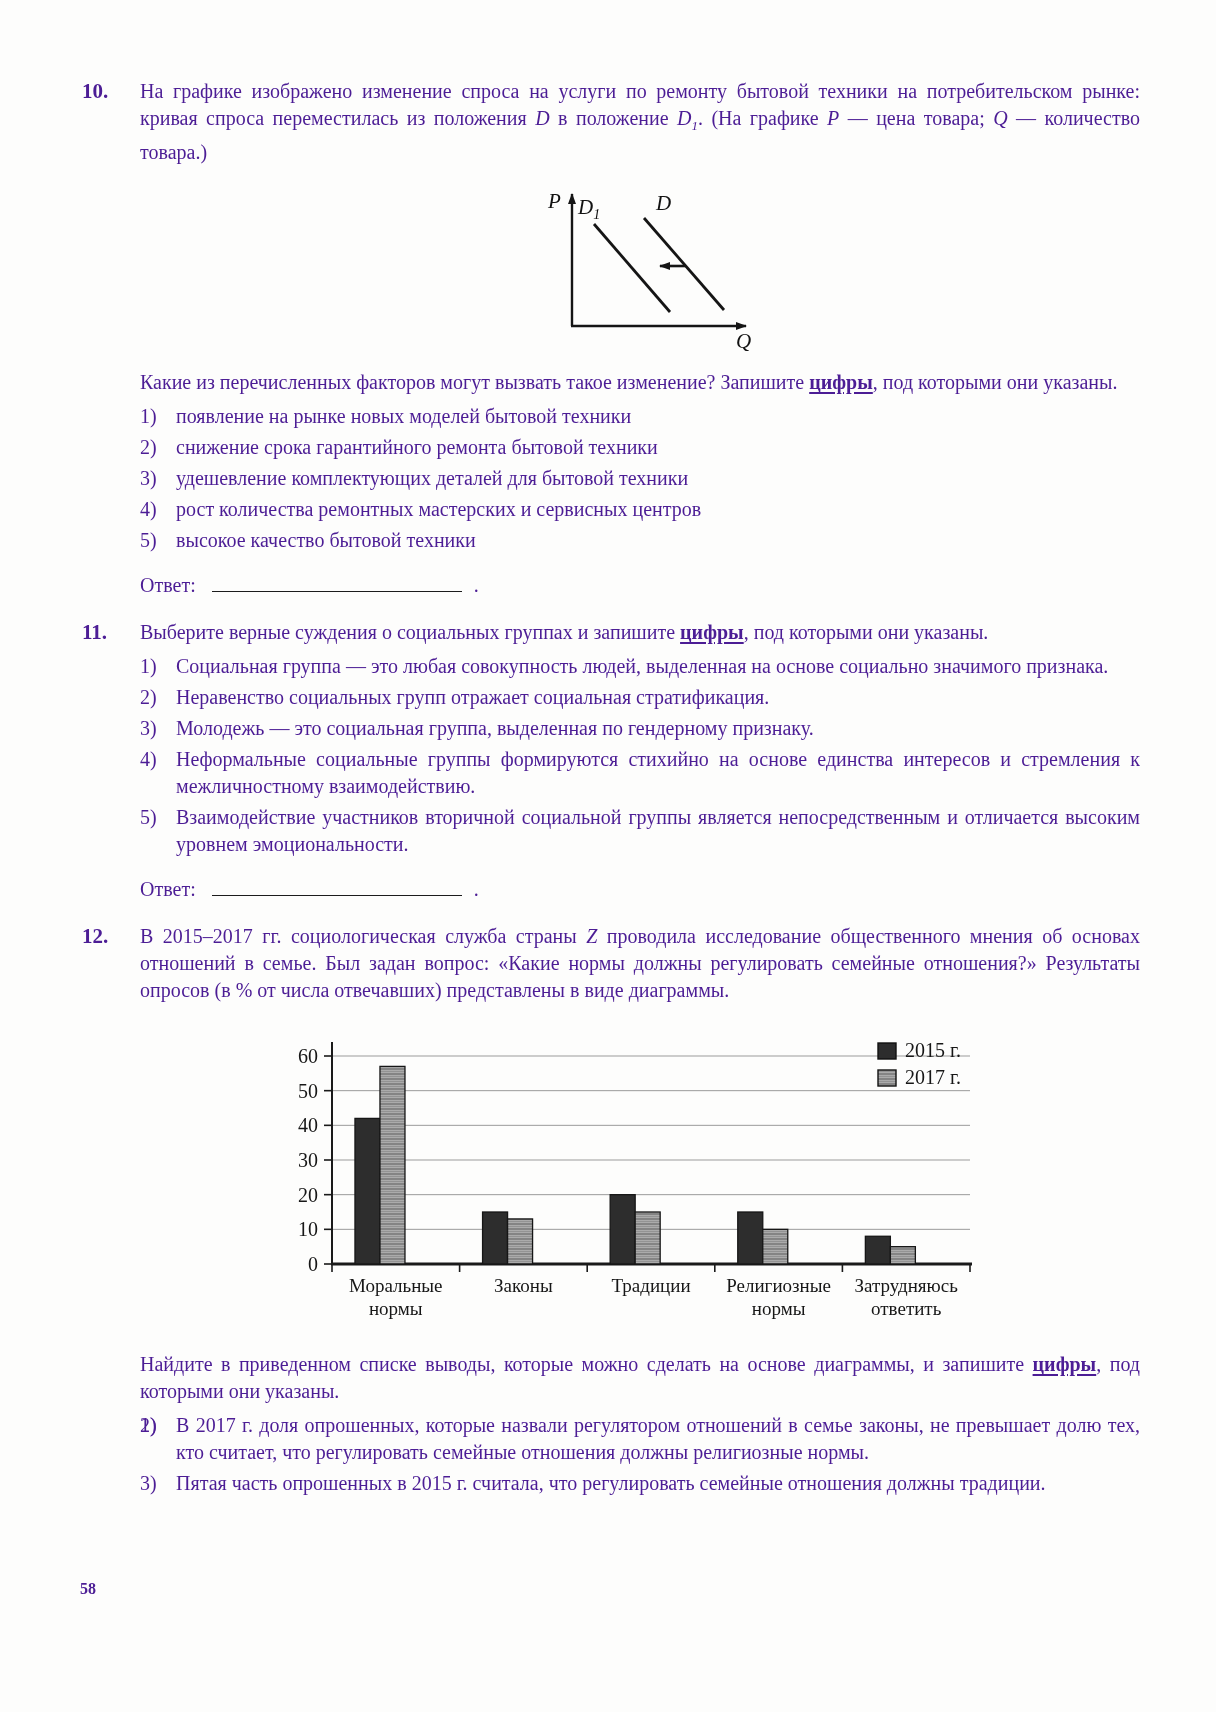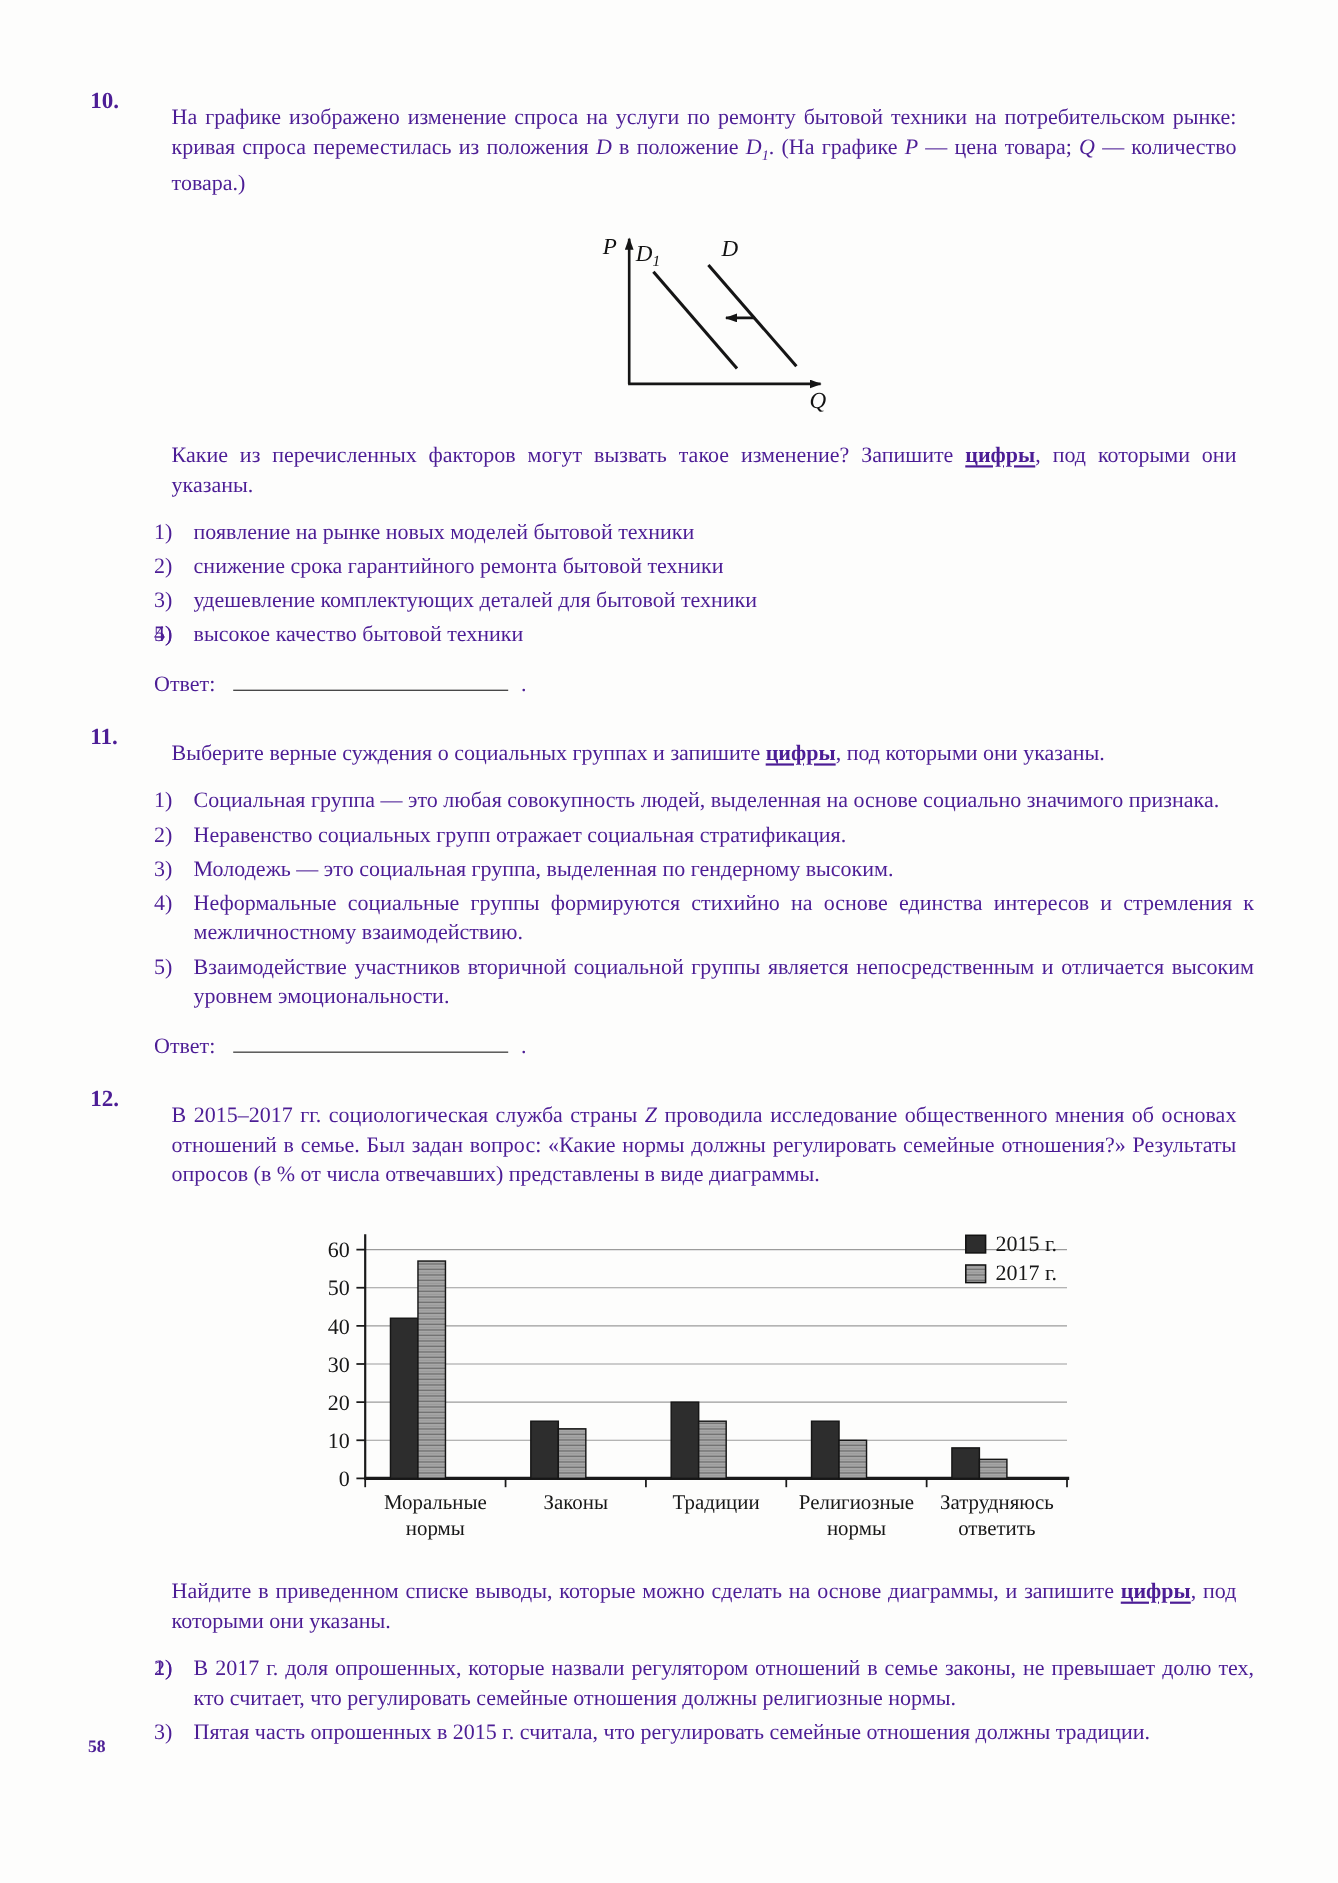--- a/index.html
+++ b/index.html
@@ -5,21 +5,21 @@
   html,body{margin:0;padding:0;background:#ffffff;}
   .page{
     width:1216px;height:1712px;box-sizing:border-box;position:relative;
     background:#fdfdfc;color:#4c1d95;overflow:hidden;
     padding:78px 76px 0 82px;
     font-family:"Liberation Serif","DejaVu Serif",serif;
   }
   .q{display:grid;grid-template-columns:58px 1fr;margin-bottom:20px;}
   .qnum{font-weight:bold;font-size:21px;line-height:27px;}
   .qbody{font-size:20px;line-height:27px;}
-  .qbody p{margin:16px;text-align:justify;}
+  .qbody p{margin:0;text-align:justify;}
   .var{font-style:italic;}
   .var sub{font-size:13px;}
   .em-digits{font-weight:bold;text-decoration:underline;text-decoration-thickness:2px;text-underline-offset:3px;}
   .opts{margin-top:7px;}
   .opt{position:relative;padding-left:36px;margin-top:4px;text-align:justify;}
   .optn{position:absolute;left:0;top:0;}
   .ans{margin:18px 0 0 0;font-size:20px;}
   .ans-line{display:inline-block;width:250px;border-bottom:1.6px solid #1c1c1c;height:13px;margin-left:16px;}
   .ans-dot{margin-left:12px;}
   .graph-wrap{margin:8px 0 8px 368px;}
@@ -56,39 +56,39 @@
           <text class="gvar" x="148" y="36">D</text>
         </svg>
       </div>
 
       <p><span>Какие из перечисленных факторов могут вызвать такое изменение? Запишите </span><span class="em-digits">цифры</span><span>, под которыми они указаны.</span></p>
 
       <div class="opts">
         <div class="opt"><span class="optn">1)</span><span>появление на рынке новых моделей бытовой техники</span></div>
         <div class="opt"><span class="optn">2)</span><span>снижение срока гарантийного ремонта бытовой техники</span></div>
         <div class="opt"><span class="optn">3)</span><span>удешевление комплектующих деталей для бытовой техники</span></div>
-        <div class="opt"><span class="optn">4)</span></div>
+        <div class="opt"><span class="optn">4)</span><span>рост количества ремонтных мастерских и сервисных центров</span></div>
         <div class="opt"><span class="optn">5)</span><span>высокое качество бытовой техники</span></div>
       </div>
 
       <div class="ans">
         <span>Ответ:</span><span class="ans-line"></span><span class="ans-dot">.</span>
       </div>
     </div>
   </section>
 
   <section class="q">
     <div class="qnum">11.</div>
     <div class="qbody">
       <p><span>Выберите верные суждения о социальных группах и запишите </span><span class="em-digits">цифры</span><span>, под которыми они указаны.</span></p>
 
       <div class="opts">
         <div class="opt"><span class="optn">1)</span><span>Социальная группа — это любая совокупность людей, выделенная на основе социально значимого признака.</span></div>
         <div class="opt"><span class="optn">2)</span><span>Неравенство социальных групп отражает социальная стратификация.</span></div>
-        <div class="opt"><span class="optn">3)</span><span>Молодежь — это социальная группа, выделенная по гендерному высоким.</span></div>
+        <div class="opt"><span class="optn">3)</span><span>Молодежь — это социальная группа, выделенная по гендерному признаку.</span></div>
         <div class="opt"><span class="optn">4)</span><span>Неформальные социальные группы формируются стихийно на основе единства интересов и стремления к межличностному взаимодействию.</span></div>
         <div class="opt"><span class="optn">5)</span><span>Взаимодействие участников вторичной социальной группы является непосредственным и отличается высоким уровнем эмоциональности.</span></div>
       </div>
 
       <div class="ans">
         <span>Ответ:</span><span class="ans-line"></span><span class="ans-dot">.</span>
       </div>
     </div>
   </section>
 

